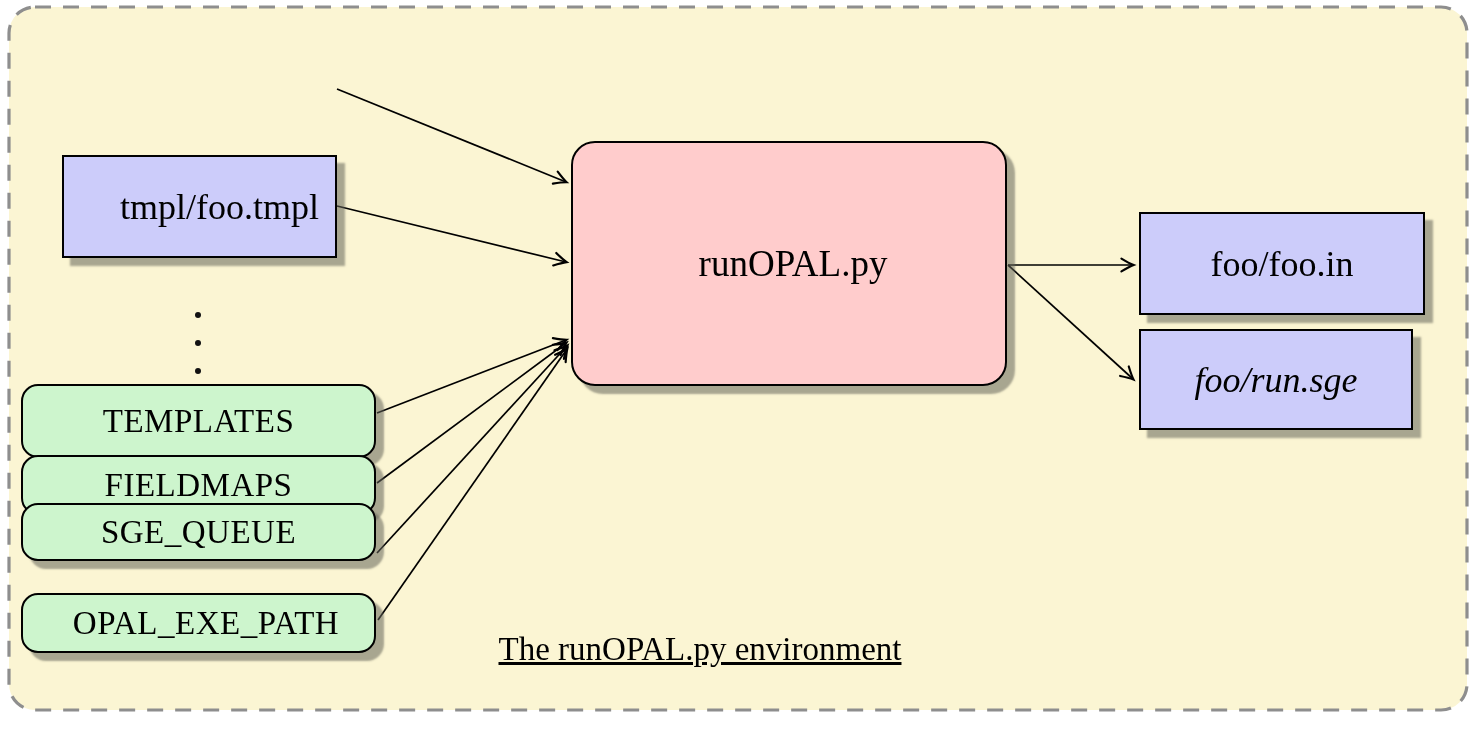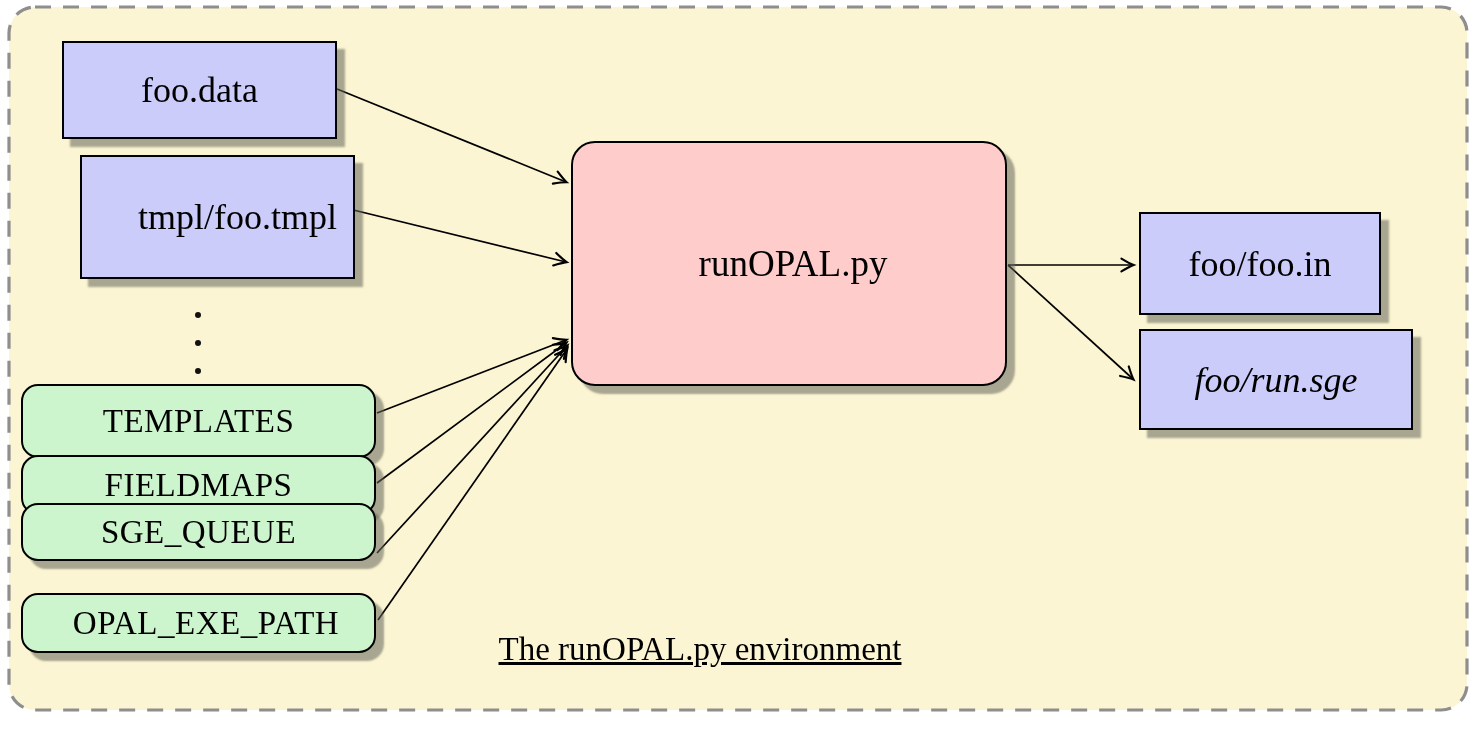--- a/index.html
+++ b/index.html
@@ -36,33 +36,33 @@
     text-align: center;
     box-sizing: border-box;
     line-height: 1;
   }
   .node.blue  { background: var(--c-blue, #ccccfa); font-size: 36px; border-radius: 0; }
   .node.green { background: var(--c-green, #cdf5cd); font-size: 33px; border-radius: 17px; letter-spacing: 0.5px; }
   .node.pink  { background: var(--c-pink, #ffcccc); font-size: 37px; border-radius: 24px; }
 
   
   #n-foo-data      { left: 62px;  top: 41px;  width: 275px; height: 98px;  }
-  #n-tmpl-foo-tmpl { left: 80px;  top: 155px; width: 275px; height: 124px; padding-left: 40px; }
+  #n-tmpl-foo-tmpl { left: 62px;  top: 155px; width: 275px; height: 103px; padding-left: 40px; }
 
   
   #n-templates     { left: 21px;  top: 384px; width: 355px; height: 74px; }
   #n-fieldmaps     { left: 21px;  top: 455px; width: 355px; height: 60px; }
   #n-sge-queue     { left: 21px;  top: 503px; width: 355px; height: 58px; }
   #n-opal-exe-path { left: 21px;  top: 593px; width: 355px; height: 60px; padding-left: 15px; }
 
   
   #n-runopal       { left: 571px; top: 141px; width: 436px; height: 245px; padding-left: 8px; }
 
   
-  #n-foo-foo-in    { left: 1139px; top: 212px; width: 242px; height: 103px; text-align: right; }
+  #n-foo-foo-in    { left: 1139px; top: 212px; width: 286px; height: 103px; text-align: right; }
   #n-foo-run-sge   { left: 1139px; top: 329px; width: 274px; height: 101px; font-style: italic; }
 
   #ellipsis {
     position: absolute;
     z-index: 2;
     left: 170px;
     top: 312px;
     width: 56px;
     height: 62px;
     display: flex;
@@ -107,21 +107,20 @@
 
     <line x1="377" y1="413" x2="566" y2="340" stroke="var(--c-arrow,#000)" stroke-width="1.7" marker-end="url(#arrowhead)"></line>
     <line x1="377" y1="483" x2="566" y2="343" stroke="var(--c-arrow,#000)" stroke-width="1.7" marker-end="url(#arrowhead)"></line>
     <line x1="377" y1="553" x2="567" y2="346" stroke="var(--c-arrow,#000)" stroke-width="1.7" marker-end="url(#arrowhead)"></line>
     <line x1="378" y1="620" x2="567" y2="349" stroke="var(--c-arrow,#000)" stroke-width="1.7" marker-end="url(#arrowhead)"></line>
 
     <line x1="1008" y1="265" x2="1133" y2="265" stroke="var(--c-arrow,#000)" stroke-width="1.7" marker-end="url(#arrowhead)"></line>
     <line x1="1008" y1="265" x2="1133" y2="379" stroke="var(--c-arrow,#000)" stroke-width="1.7" marker-end="url(#arrowhead)"></line>
   </svg>
 
-  <div class="node blue" id="n-foo-data">foo.data</div>
   <div class="node blue" id="n-tmpl-foo-tmpl">tmpl/foo.tmpl</div>
 
   <div id="ellipsis">
     <div class="dot"></div>
     <div class="dot"></div>
     <div class="dot"></div>
   </div>
 
   <div class="node green" id="n-templates">TEMPLATES</div>
   <div class="node green" id="n-fieldmaps">FIELDMAPS</div>

